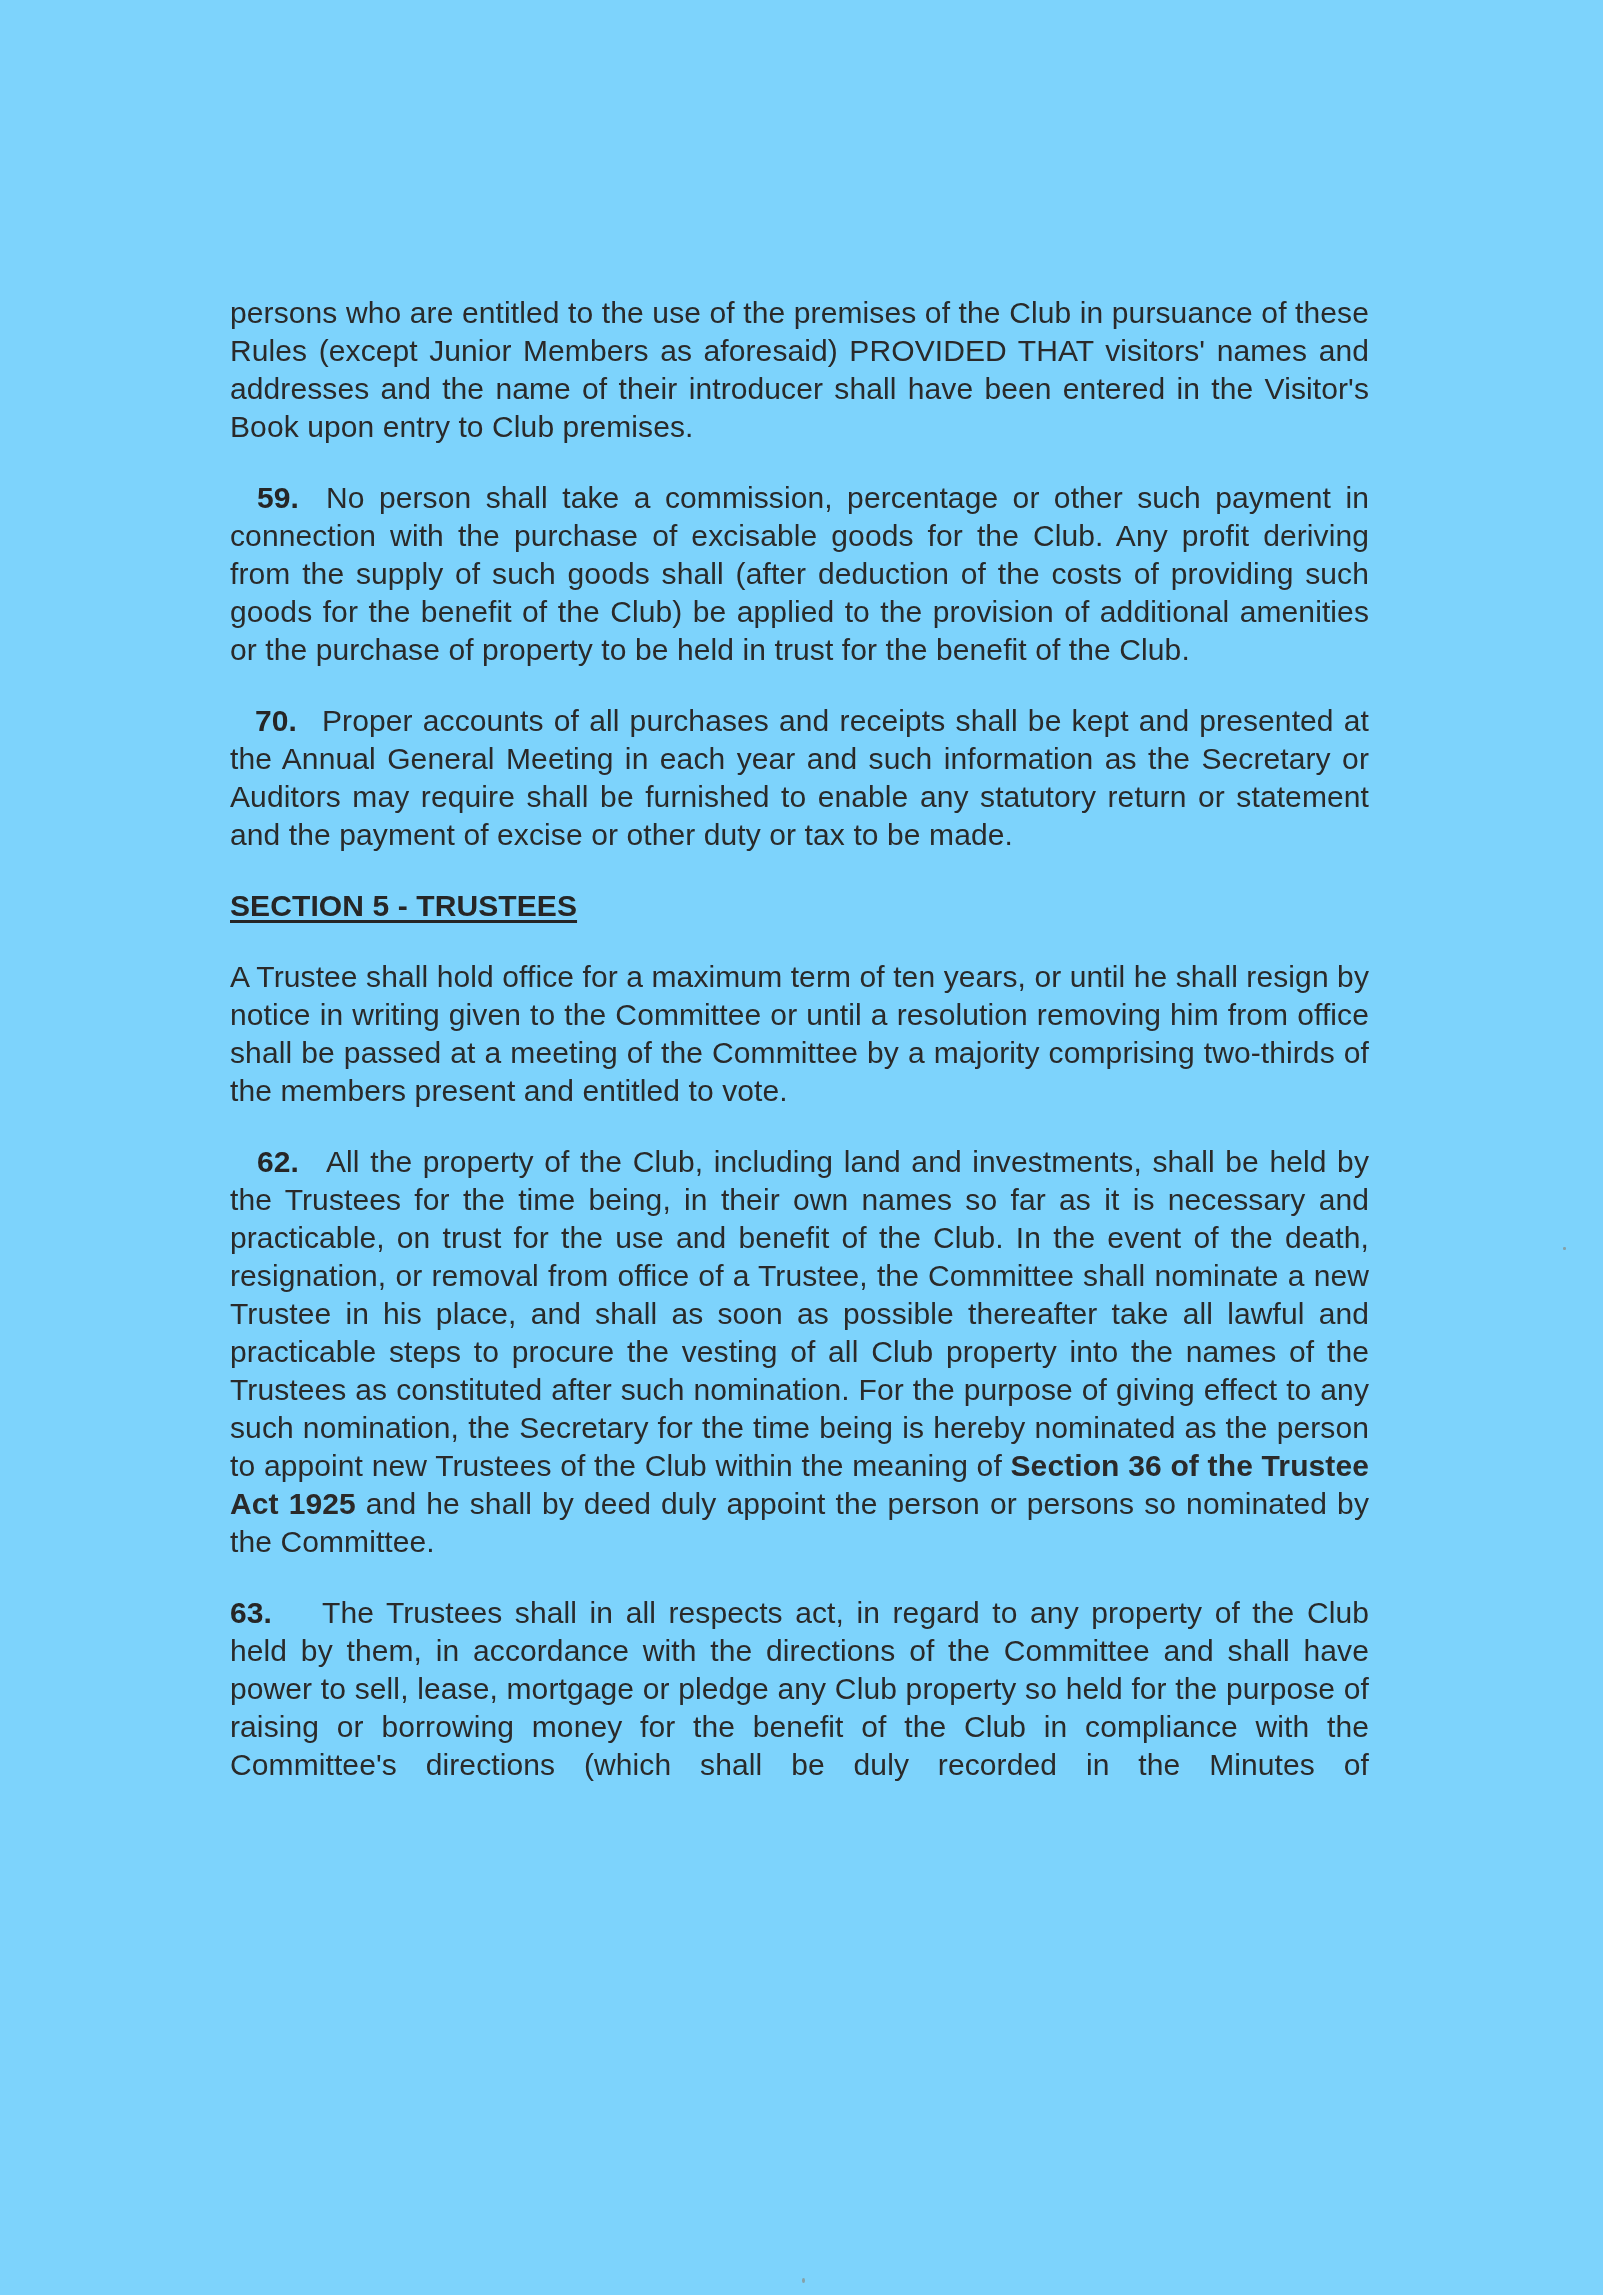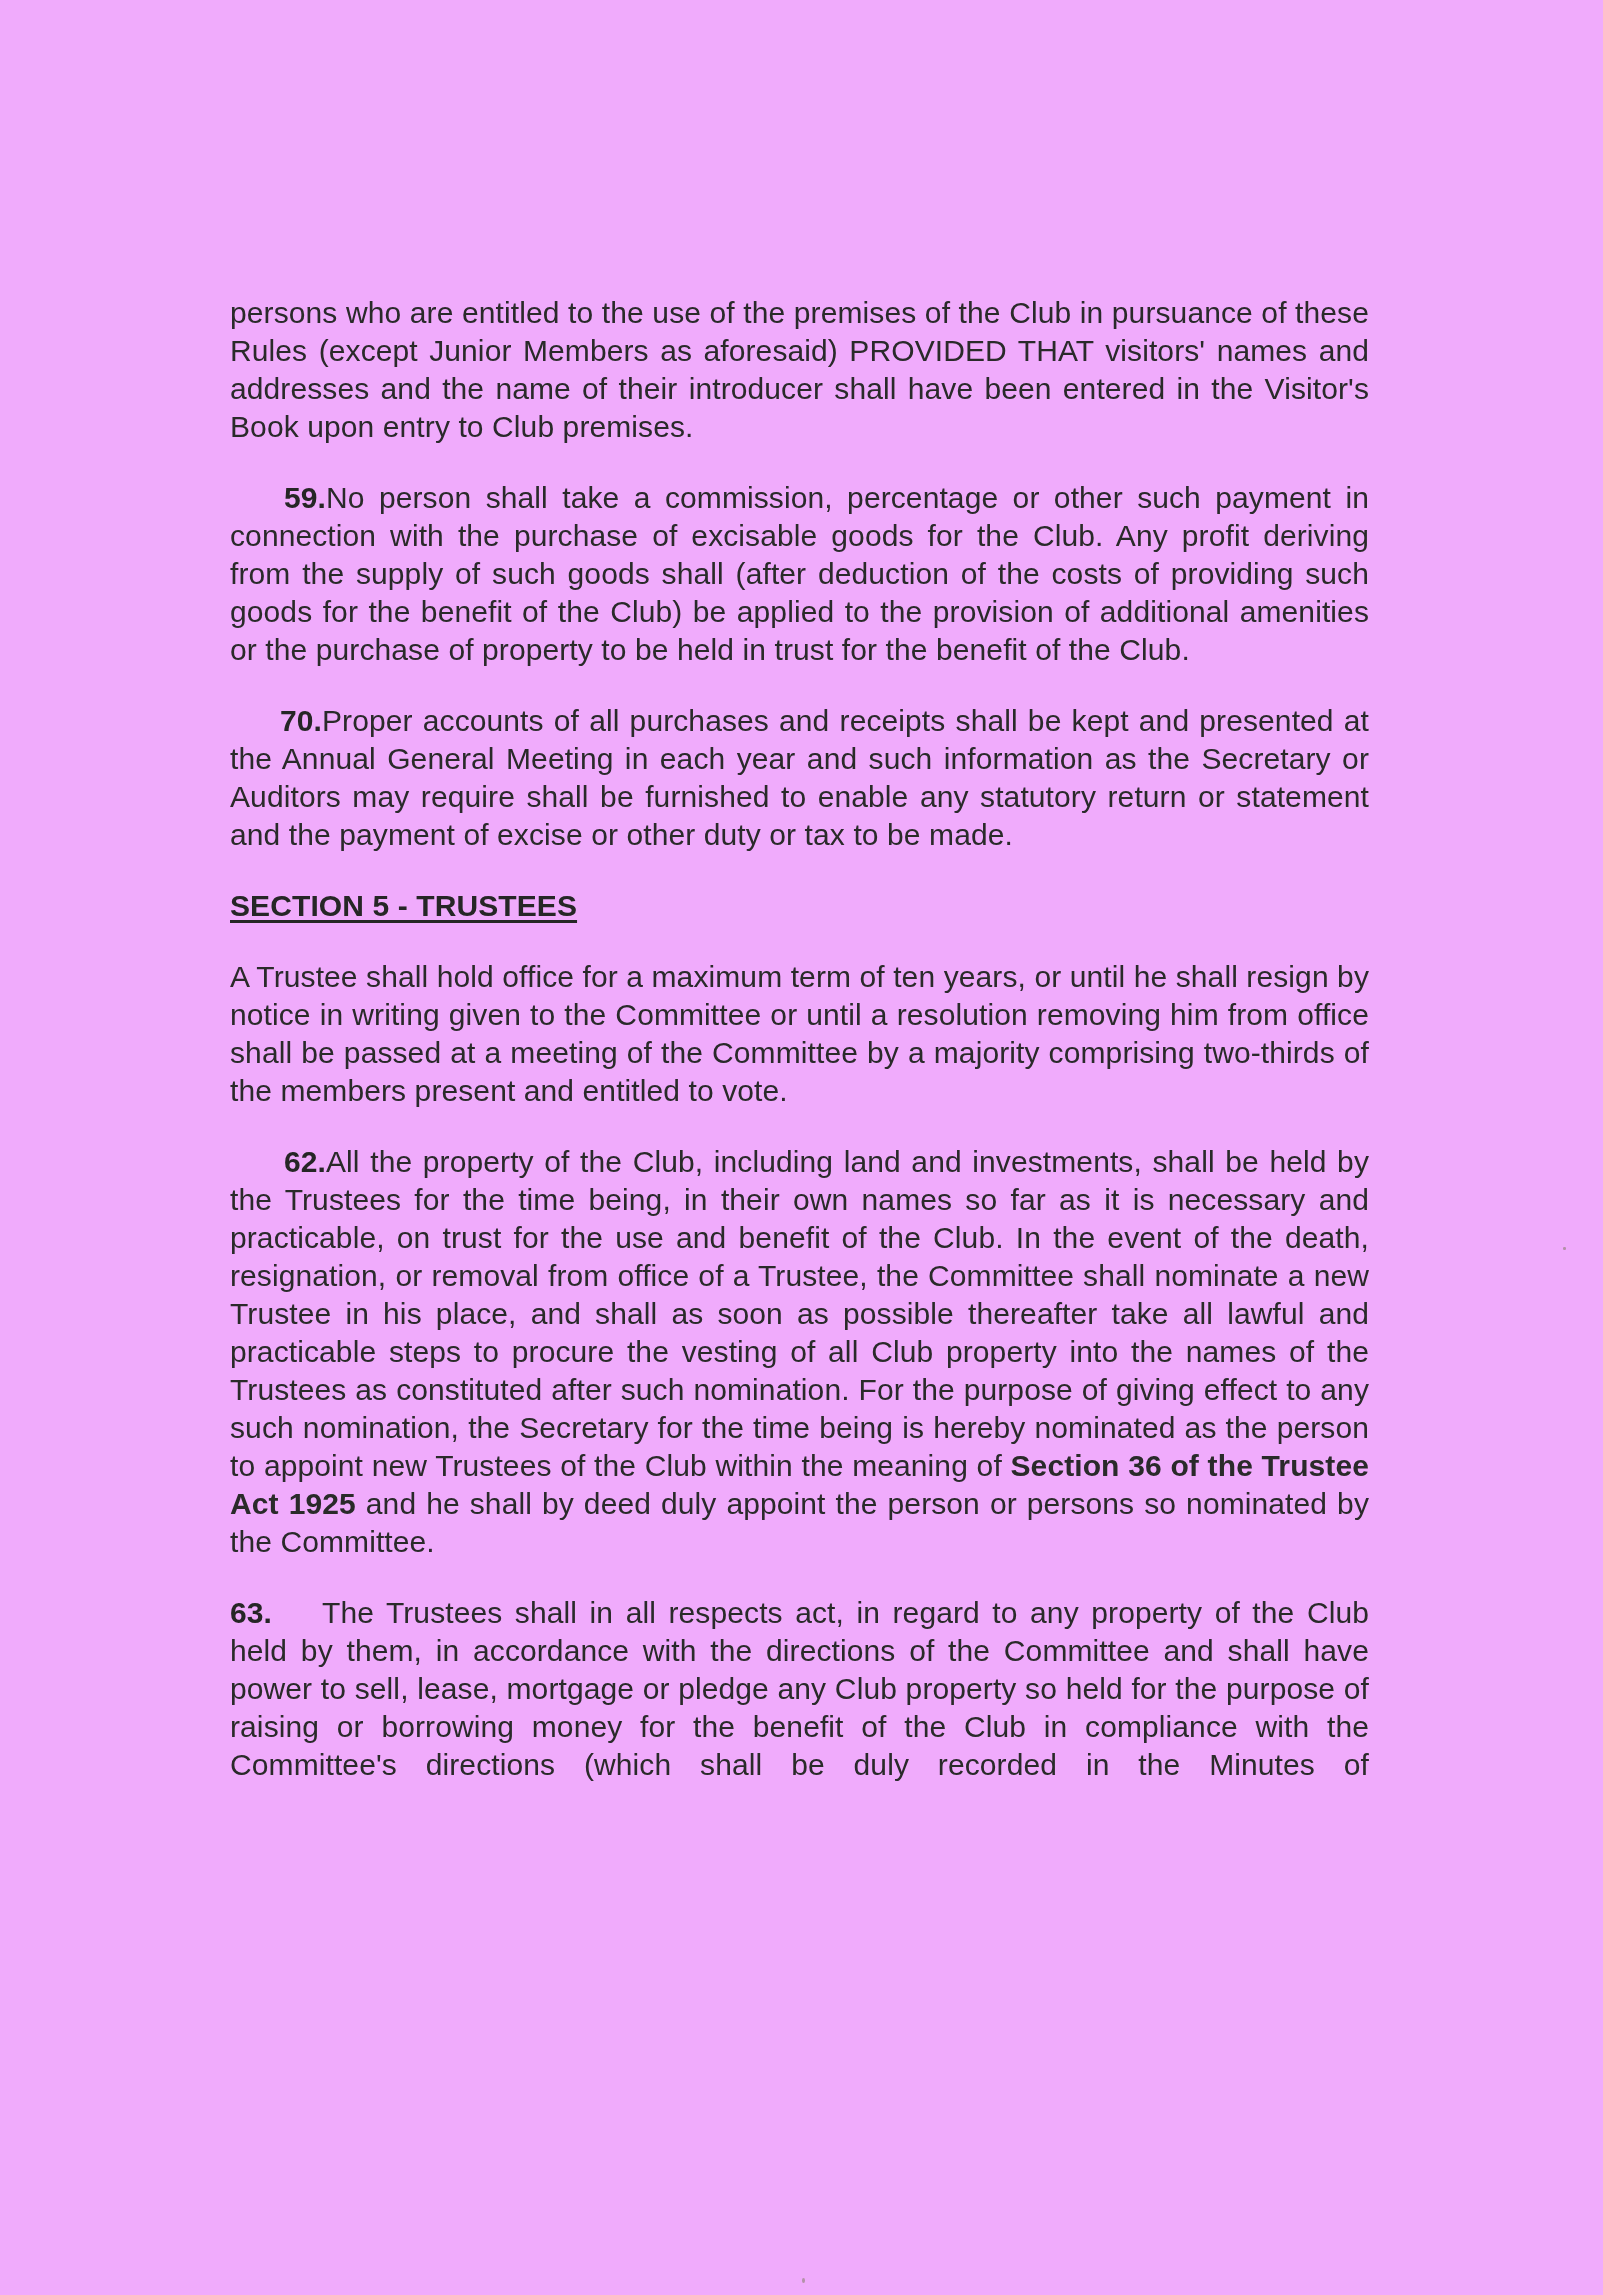--- a/index.html
+++ b/index.html
@@ -13,21 +13,21 @@
       position: relative;
       overflow: hidden;
       font-family: "Liberation Sans", sans-serif;
       color: #2a2a2a;
     }
     .page {
       position: absolute;
       left: 0; top: 0;
       width: 1603px;
       height: 2295px;
-      background: #f0abfc;
+      background: #7dd3fc;
     }
     .content {
       position: absolute;
       left: 230px;
       top: 294px;
       width: 1139px;
       font-size: 30px;
       line-height: 38px;
       text-align: justify;
       letter-spacing: 0.1px;
@@ -36,21 +36,21 @@
       margin: 0 0 33px 0;
       text-align: justify;
     }
     .para.last-line-left {
       text-align-last: left;
     }
     .num {
       font-weight: bold;
       display: inline-block;
       width: 96px;
-      text-align: right;
+      text-align: center;
       color: #262626;
     }
     .num.n60, .num.n61, .num.n63 { width: 92px; }
     .bold-inline {
       font-weight: bold;
     }
     .section-heading {
       font-weight: bold;
       text-decoration: underline;
       text-decoration-thickness: 2.5px;

